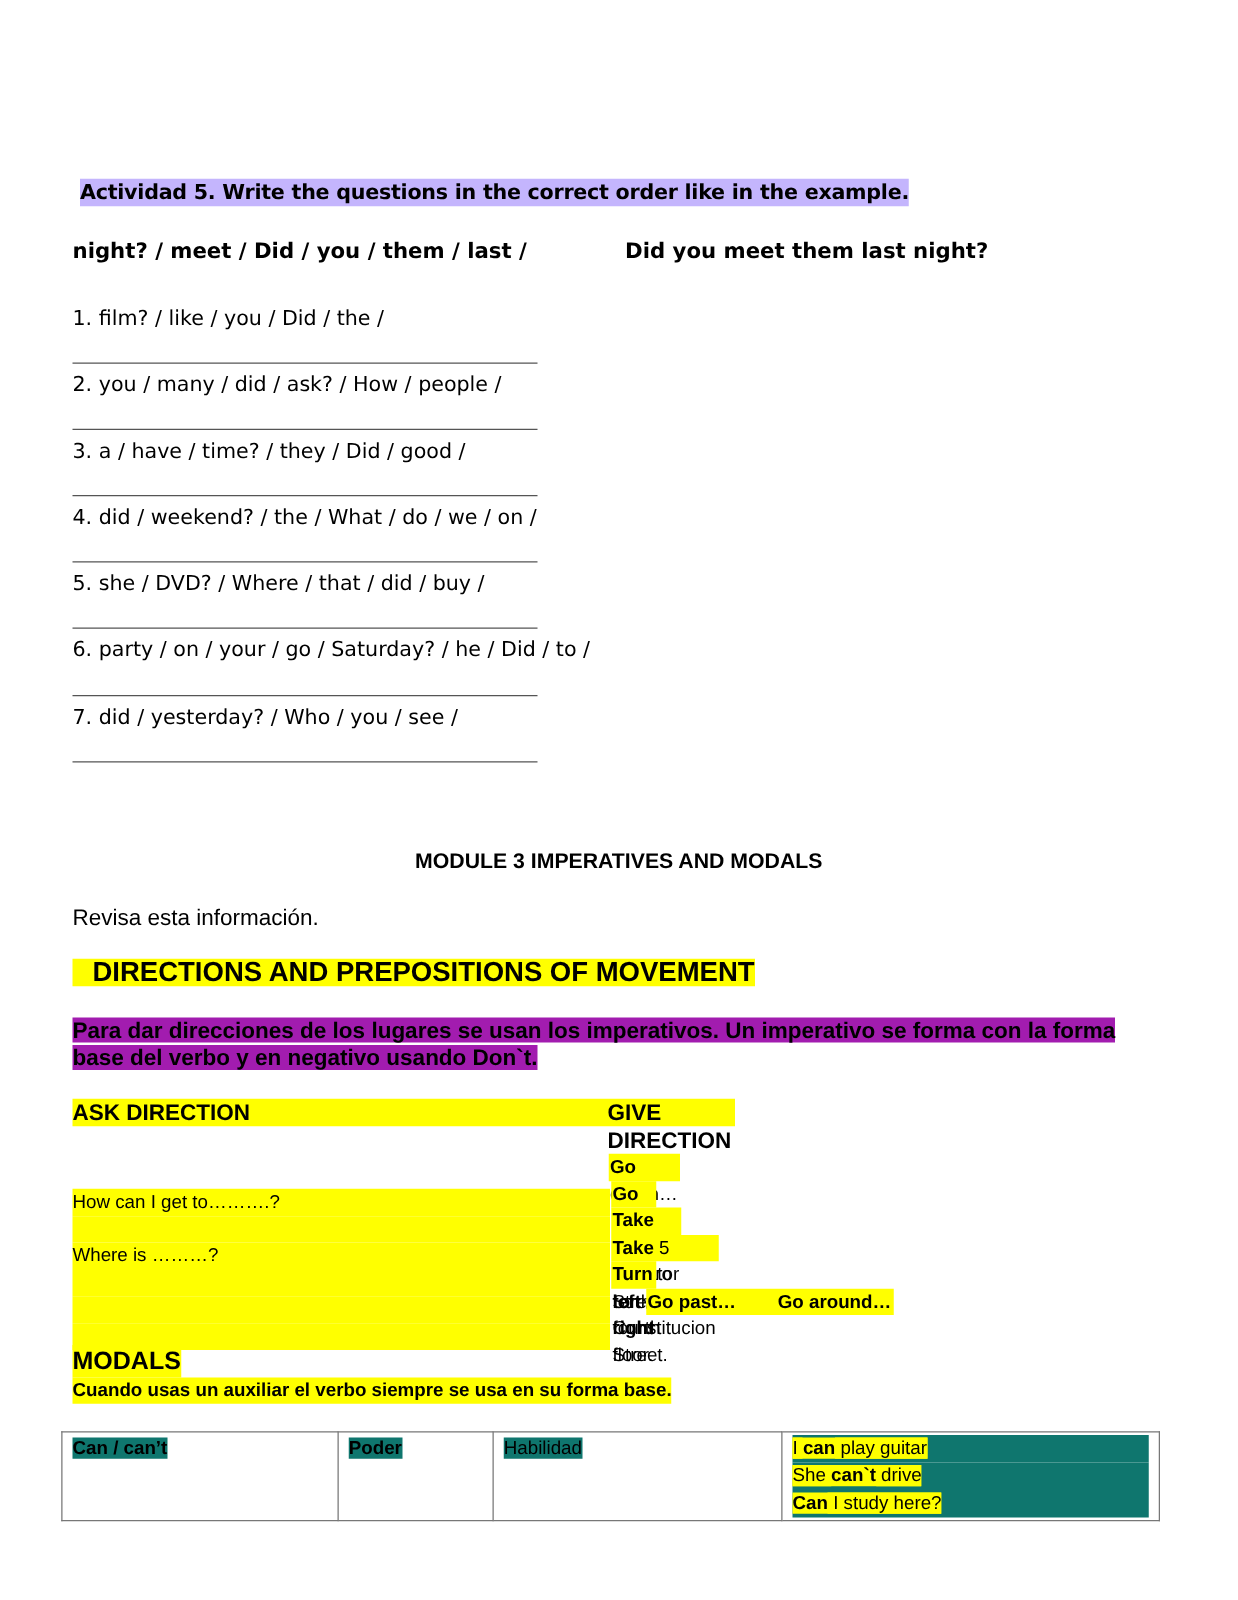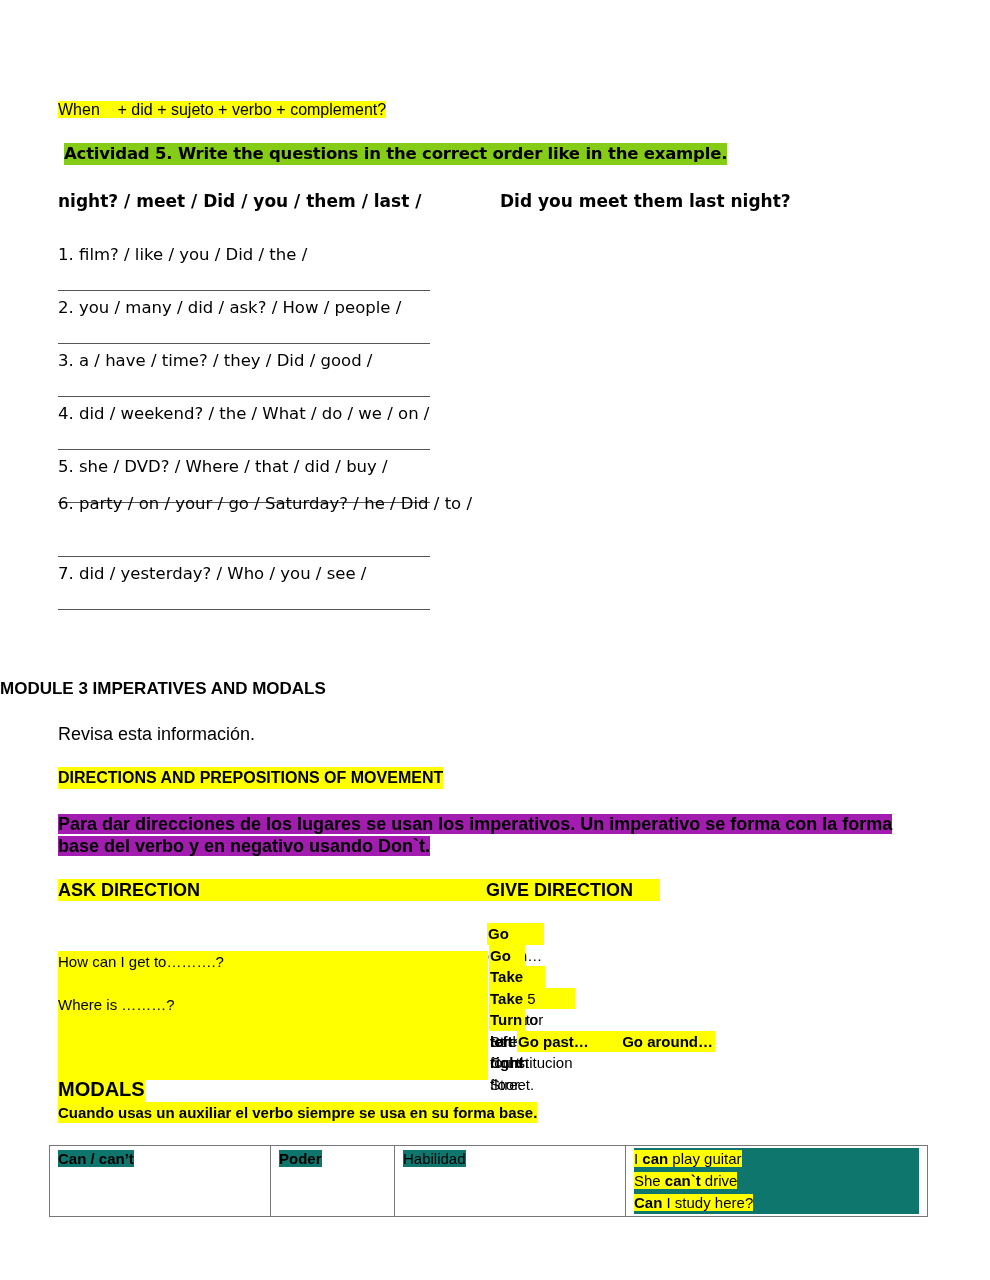--- a/index.html
+++ b/index.html
@@ -1,38 +1,38 @@
 <!DOCTYPE html>
 <html><head>
 <meta charset="utf-8">
 <style>
   * { box-sizing: border-box; margin: 0; padding: 0; }
   html, body { width: 990px; height: 1280px; background: #ffffff; overflow: hidden; }
   body { position: relative; color: #000; font-family: "Liberation Sans", sans-serif; }
   .abs { position: absolute; white-space: pre; }
   .hl { background: #ffff00; }
-  .hlg { background: #84cc16; }
+  .hlg { background: #c4b5fd; }
 
   
   .formula { left: 58px; top: 60px; font-size: 16px; line-height: 20px; }
 
   
   .act-title { left: 64px; top: 143px; font-family: "DejaVu Sans", sans-serif; font-weight: bold; font-size: 16.5px; line-height: 22px; letter-spacing: -0.2px; }
   .example { top: 190px; font-family: "DejaVu Sans", sans-serif; font-weight: bold; font-size: 17px; line-height: 22px; }
 
   .q { left: 58px; font-family: "DejaVu Sans", sans-serif; font-size: 16.5px; line-height: 22px; }
   .blank { position: absolute; left: 58px; width: 372px; height: 0; border-top: 1.5px solid #555; }
 
-  .module { left: 0; width: 990px; top: 679px; text-align: left; font-weight: bold; font-size: 17px; }
+  .module { left: 0; width: 990px; top: 679px; text-align: center; font-weight: bold; font-size: 17px; }
   .revisa { left: 58px; top: 724px; font-size: 18px; }
-  .dir-title { left: 58px; top: 767px; font-weight: bold; font-size: 16px; line-height: 22px; }
+  .dir-title { left: 58px; top: 767px; font-weight: bold; font-size: 22px; line-height: 22px; padding-left: 16px; }
   .para { left: 58px; top: 813px; width: 840px; font-size: 18px; line-height: 22px; white-space: normal; }
   .para span { background: #a21caf; font-weight: bold; }
 
-  .dir-head { position: absolute; top: 879px; left: 58px; width: 602px; height: 22px; background: #ffff00; font-weight: bold; font-size: 18px; line-height: 22px; }
+  .dir-head { position: absolute; top: 879px; left: 58px; width: 530px; height: 22px; background: #ffff00; font-weight: bold; font-size: 18px; line-height: 22px; }
   .dir-head .ask { position: absolute; left: 0; }
   .dir-head .give { position: absolute; left: 428px; }
 
   .dtable { position: absolute; left: 58px; top: 923px; }
   .drow { position: relative; height: 21.5px; font-size: 15px; line-height: 21.5px; }
   .drow .lcell { position: absolute; left: 0; width: 430px; height: 100%; background: #ffff00; margin-top: 28px; }
   .drow .rcell { position: absolute; left: 429px; height: 100%; background: #ffff00; padding-left: 1px; padding-right: 2px; }
   .b { font-weight: bold; }
 
   .modals { left: 58px; top: 1076px; font-weight: bold; font-size: 20px; line-height: 26px; }
@@ -41,38 +41,37 @@
   table.mtab { position: absolute; left: 49px; top: 1145px; width: 879px; border-collapse: collapse; font-size: 15px; }
   table.mtab td { border: 1.5px solid #777; vertical-align: top; padding: 2px 8px 2px 8px; height: 67px; line-height: 22px; }
   table.mtab td span { background: #0f766e; }
   table.mtab .ex-line { display: block; }
   table.mtab .ex-line span { background: #ffff00; }
 </style>
 </head>
 <body>
 
 <div class="abs formula">
-  <div><span class="hl"><span>When</span>    <span>+ did + sujeto + verbo + complement?</span></span></div>
 </div>
 
 <div class="abs act-title hlg">Actividad 5. Write the questions in the correct order like in the example.</div>
 <div class="abs example" style="left:58px;">night? / meet / Did / you / them / last /</div>
 <div class="abs example" style="left:500px;">Did you meet them last night?</div>
 
 <div class="abs q" style="top:244px;">1. film? / like / you / Did / the /</div>
 <div class="blank" style="top:290px;"></div>
 <div class="abs q" style="top:297px;">2. you / many / did / ask? / How / people /</div>
 <div class="blank" style="top:343px;"></div>
 <div class="abs q" style="top:350px;">3. a / have / time? / they / Did / good /</div>
 <div class="blank" style="top:396px;"></div>
 <div class="abs q" style="top:403px;">4. did / weekend? / the / What / do / we / on /</div>
 <div class="blank" style="top:449px;"></div>
 <div class="abs q" style="top:456px;">5. she / DVD? / Where / that / did / buy /</div>
 <div class="blank" style="top:502px;"></div>
-<div class="abs q" style="top:493px;text-align:right;">6. party / on / your / go / Saturday? / he / Did / to /</div>
+<div class="abs q" style="top:509px;text-align:right;">6. party / on / your / go / Saturday? / he / Did / to /</div>
 <div class="blank" style="top:556px;"></div>
 <div class="abs q" style="top:563px;">7. did / yesterday? / Who / you / see /</div>
 <div class="blank" style="top:609px;"></div>
 
 <div class="abs module">MODULE 3 IMPERATIVES AND MODALS</div>
 <div class="abs revisa">Revisa esta información.</div>
 
 <div class="abs dir-title hl">DIRECTIONS AND PREPOSITIONS OF MOVEMENT</div>
 <div class="abs para"><span>Para dar direcciones de los lugares se usan los imperativos. Un imperativo se forma con la forma base del verbo y en negativo usando Don`t.</span></div>
 

